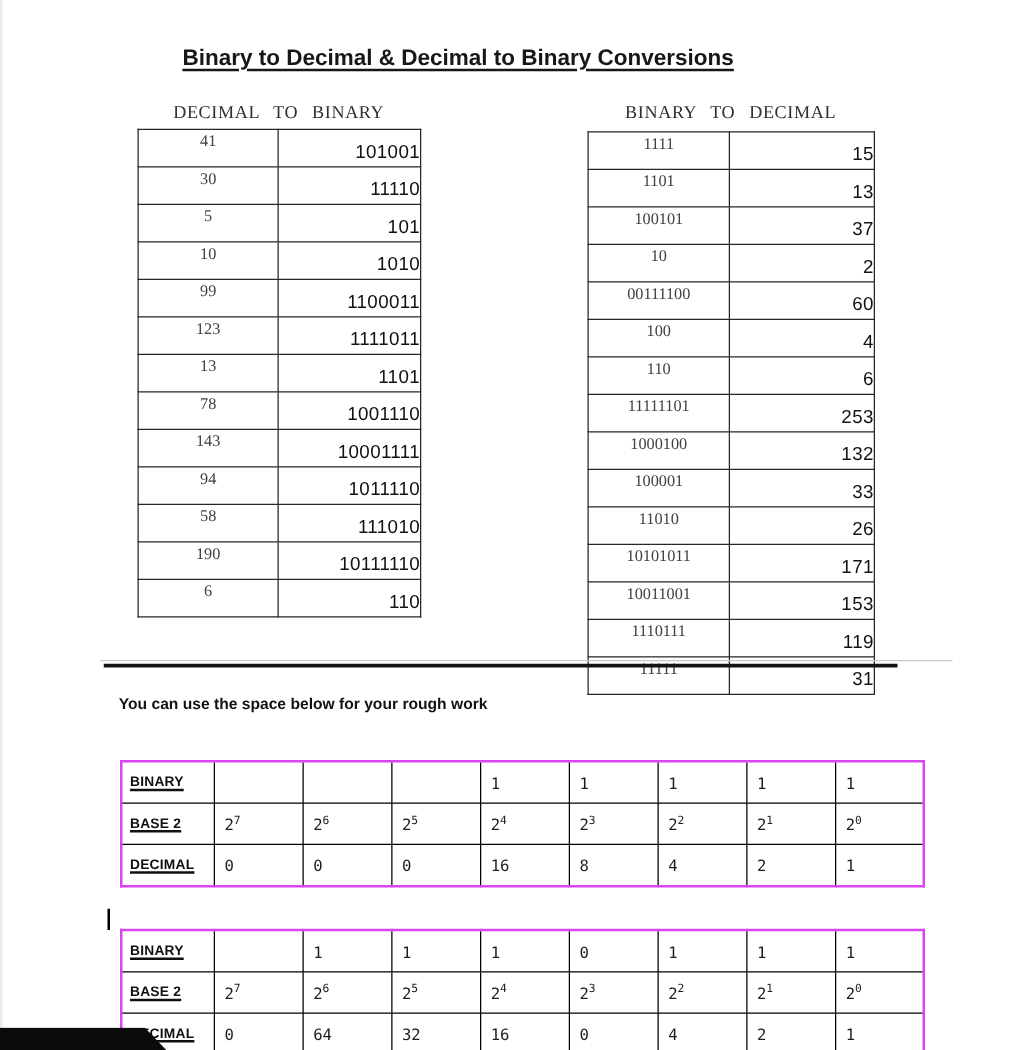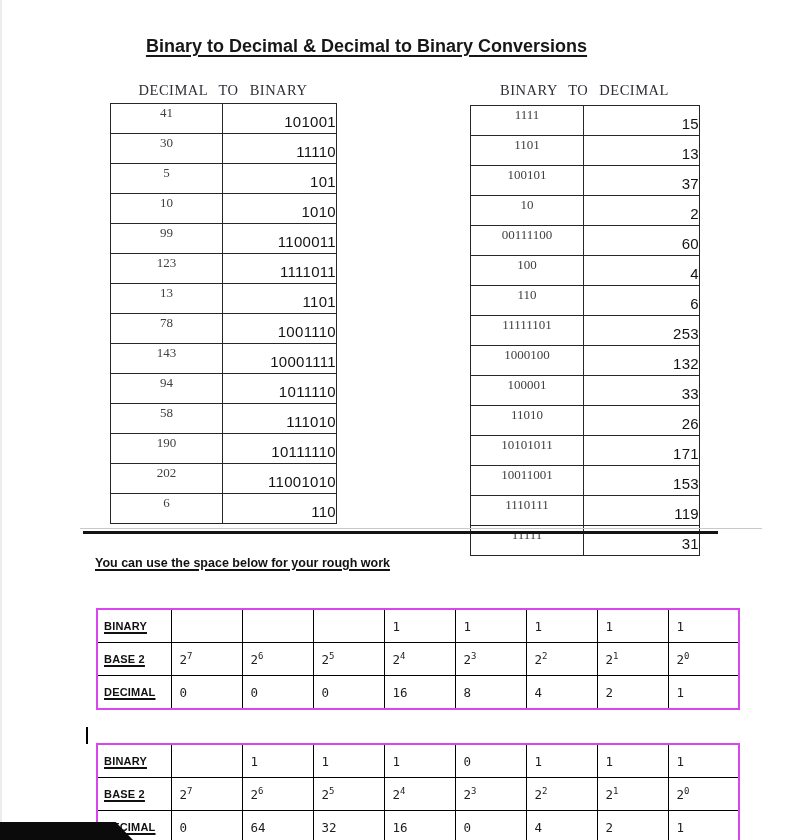--- a/index.html
+++ b/index.html
@@ -24,21 +24,21 @@
   table.conv td.q{font:13px "Liberation Serif",serif;color:#404040;
     text-align:center;vertical-align:top;padding:1px 0 0 0;}
   table.conv td.a{font:15px "Liberation Sans",sans-serif;color:#131313;
     text-align:right;vertical-align:bottom;padding:0 0 3px 8px;letter-spacing:0.3px;}
 
   .sep-gray{position:absolute;left:80px;top:528px;width:682px;height:1px;background:#c9c9c9;}
   .sep-black{position:absolute;left:83px;top:531px;width:635px;height:3px;background:#141414;}
 
   .rough-head{position:absolute;left:95px;top:556px;
     font:bold 12.5px "Liberation Sans",sans-serif;color:#121212;}
-  .rough-head .u{text-decoration:underline;text-decoration-thickness:1.5px;text-underline-offset:2px;}
+  .rough-head .u{text-decoration-thickness:1.5px;text-underline-offset:2px;}
 
   table.rough{position:absolute;border-collapse:collapse;table-layout:fixed;
     border:2px solid #d946ef;background:#fff;}
   table.rough td{border:1px solid #000;height:32px;vertical-align:middle;overflow:hidden;}
   table.rough td.lbl{font:bold 11px "Liberation Sans",sans-serif;color:#101010;padding:0 0 0 6px;}
   table.rough td.lbl .u{text-decoration:underline;text-decoration-thickness:1.5px;text-underline-offset:2px;letter-spacing:0.2px;}
   table.rough td.val{font:12.5px "DejaVu Sans Mono",monospace;color:#1d1d1d;padding:0 0 0 8px;}
   table.rough td.val sup{font-size:9px;line-height:0;}
 
   .caret{position:absolute;left:86px;top:727px;width:2px;height:17px;background:#000;}
@@ -101,24 +101,20 @@
         <td class="q">94</td>
         <td class="a">1011110</td>
       </tr>
     <tr>
         <td class="q">58</td>
         <td class="a">111010</td>
       </tr>
     <tr>
         <td class="q">190</td>
         <td class="a">10111110</td>
-      </tr>
-    <tr>
-        <td class="q">202</td>
-        <td class="a">11001010</td>
       </tr>
     <tr>
         <td class="q">6</td>
         <td class="a">110</td>
       </tr>
   </tbody>
 </table>
 
 <table class="conv" style="left:470px;top:105px;width:229px;">
   <colgroup>

